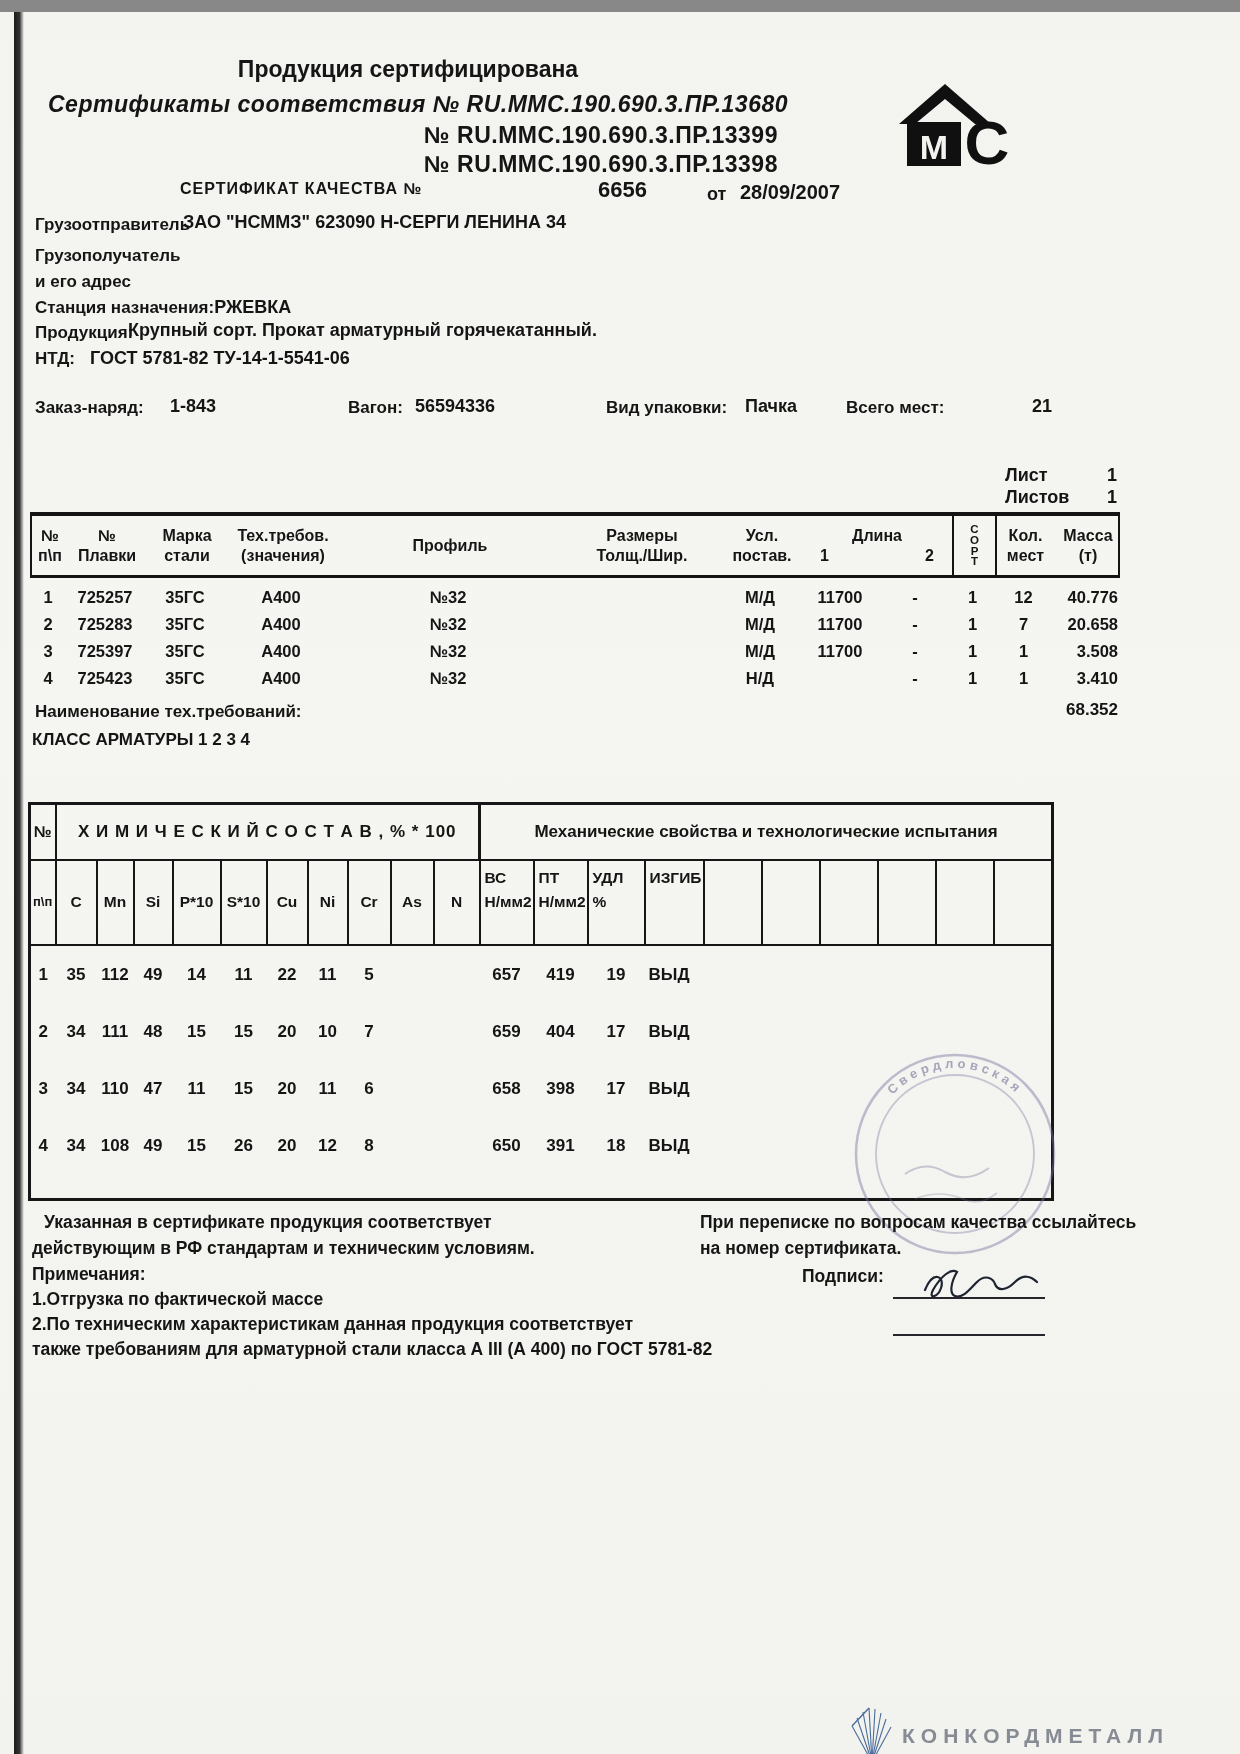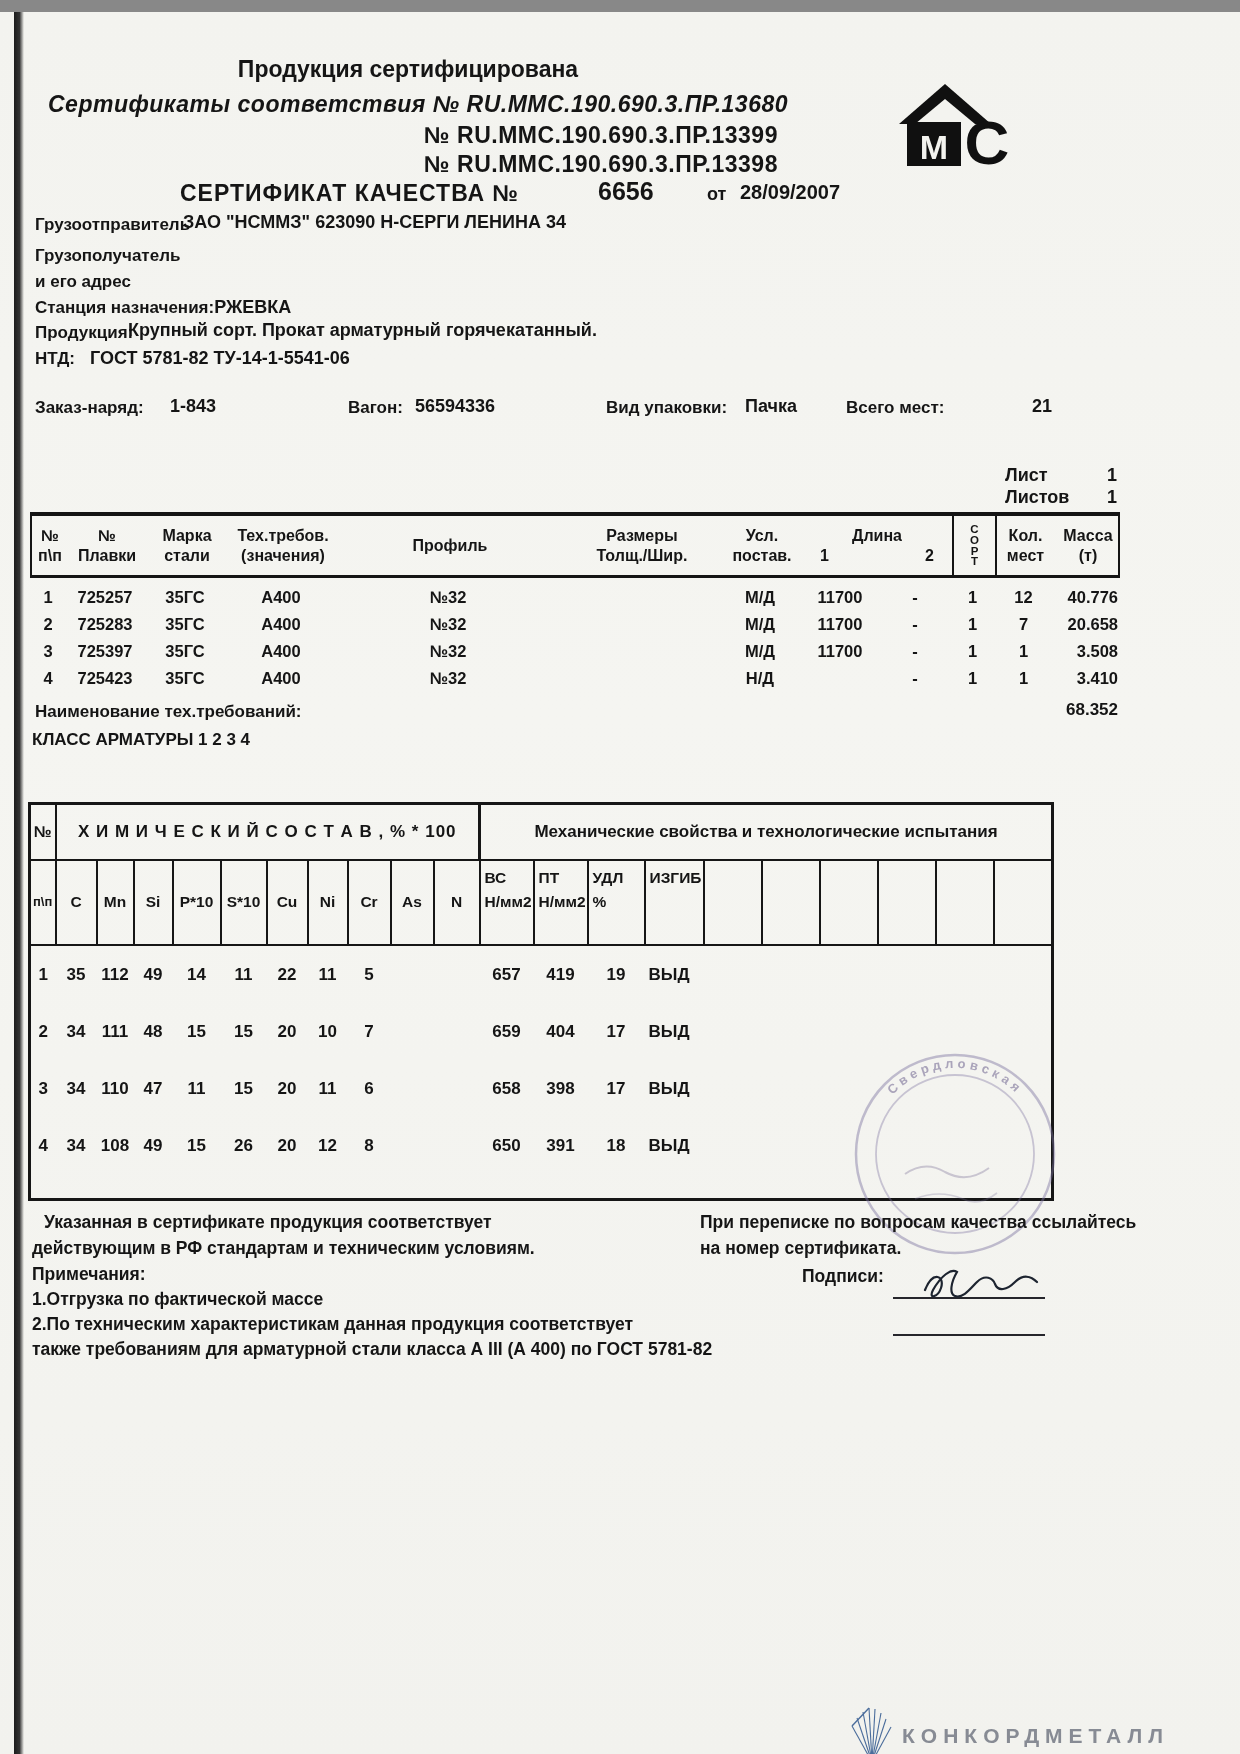--- a/index.html
+++ b/index.html
@@ -8,21 +8,21 @@
     background:linear-gradient(180deg,#f3f3ef 0%,#f5f5f1 40%,#f2f2ee 100%);
     font-family:"Liberation Sans","DejaVu Sans",sans-serif;color:#151515;overflow:hidden;
   }
   .abs{position:absolute;}
   .pre{white-space:pre-line;}
   .scan-edge{left:14px;top:0;width:10px;height:1754px;
     background:linear-gradient(90deg,#1c1c1c 0%,#333 55%,rgba(60,60,60,0) 100%);}
   
   .t-certified{left:208px;top:44px;width:400px;text-align:center;font-size:23px;font-weight:700;}
   .conf{font-size:23px;font-weight:700;letter-spacing:.5px;}
-  .cert-title{font-size:23px;font-weight:700;letter-spacing:1px;}
+  .cert-title{font-size:16px;font-weight:700;letter-spacing:1px;}
   .lbl{font-size:17px;font-weight:700;}
   .val{font-size:18px;font-weight:700;}
   
   .mt-cols{display:grid;grid-template-columns:36px 78px 82px 110px 224px 160px 80px 80px 70px 45px 57px 68px;}
   .mt-head{left:30px;top:500px;width:1090px;height:66px;box-sizing:border-box;
     border-top:4px solid #141414;border-bottom:3px solid #141414;
     border-left:2px solid #141414;border-right:2px solid #141414;overflow:hidden;}
   .mt-h{display:flex;flex-direction:column;justify-content:center;align-items:center;
     text-align:center;font-weight:700;font-size:16px;line-height:1.2;}
   .mt-h.sort{font-size:11.5px;line-height:.95;border-left:2px solid #141414;border-right:2px solid #141414;}
@@ -64,21 +64,21 @@
 
   <svg class="abs" style="left:893px;top:66px;" width="122" height="96" viewBox="0 0 122 96">
     <polygon points="6,46 52,6 98,46" fill="#101010"></polygon>
     <polygon points="22,46 52,21 82,46" fill="#f3f3ef"></polygon>
     <rect x="14" y="44" width="54" height="44" fill="#101010"></rect>
     <text x="41" y="81" font-size="34" font-weight="bold" fill="#f3f3ef" text-anchor="middle" font-family="Liberation Sans, sans-serif">М</text>
     <text x="94" y="86" font-size="62" font-weight="bold" fill="#101010" text-anchor="middle" font-family="Liberation Sans, sans-serif">С</text>
   </svg>
 
   <div class="abs cert-title" style="left:180px;top:168px;">СЕРТИФИКАТ  КАЧЕСТВА  №</div>
-  <div class="abs" style="left:598px;top:165px;font-size:25px;font-weight:700;">6656</div>
+  <div class="abs" style="left:598px;top:165px;font-size:22px;font-weight:700;">6656</div>
   <div class="abs" style="left:707px;top:172px;font-size:18px;font-weight:700;">от</div>
   <div class="abs" style="left:740px;top:169px;font-size:20px;font-weight:700;">28/09/2007</div>
 
   <div class="abs lbl" style="left:35px;top:203px;">Грузоотправитель</div>
   <div class="abs val" style="left:183px;top:200px;">ЗАО "НСММЗ"  623090 Н-СЕРГИ ЛЕНИНА 34</div>
   <div class="abs lbl" style="left:35px;top:234px;">Грузополучатель</div>
   <div class="abs lbl" style="left:35px;top:260px;">и его адрес</div>
   <div class="abs" style="left:35px;top:285px;">
     <span class="lbl">Станция назначения:</span><span class="val">РЖЕВКА</span>
   </div>

